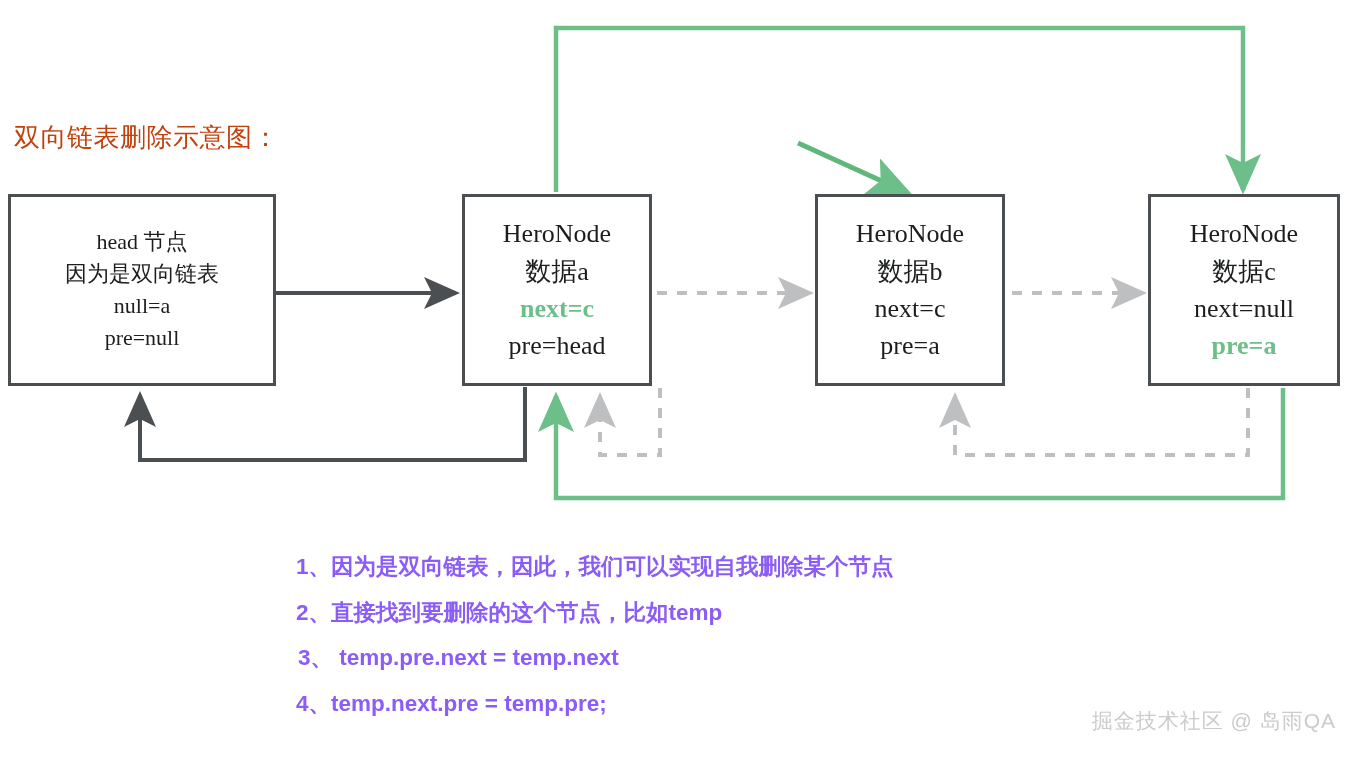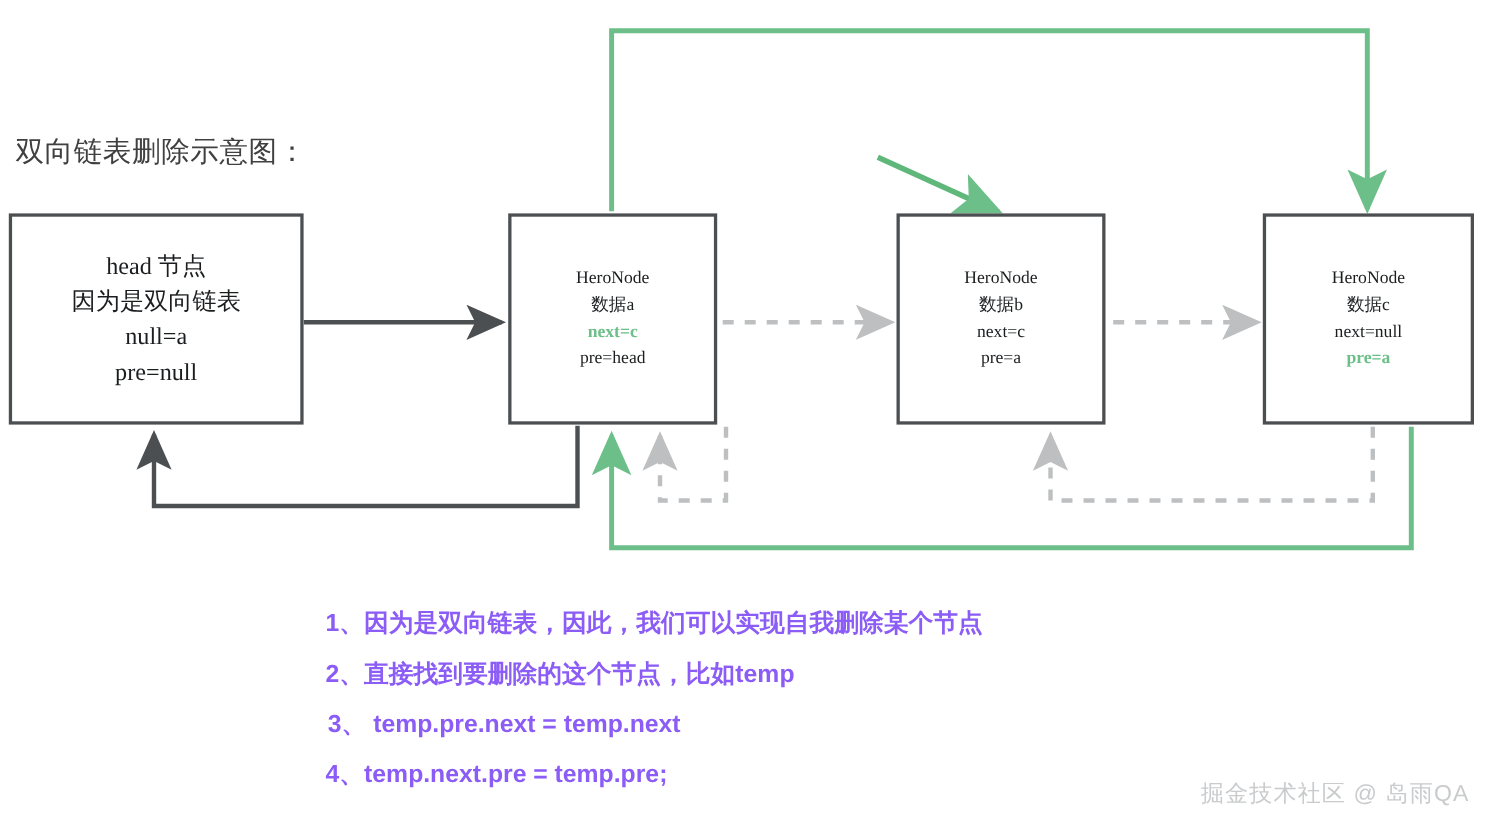--- a/index.html
+++ b/index.html
@@ -23,36 +23,36 @@
     left: 0; top: 0;
     width: 1350px;
     height: 761px;
     pointer-events: none;
   }
   .diagram-title {
     position: absolute;
     left: 14px;
     top: 120px;
     font-size: 26px;
-    color: #404040;
+    color: #c2410c;
     letter-spacing: 0.5px;
     white-space: nowrap;
   }
   .node {
     position: absolute;
     border: 3px solid #4c4f52;
     background: #ffffff;
     display: flex;
     flex-direction: column;
     justify-content: center;
     text-align: center;
     font-family: Liberation Serif, serif;
   }
   .node-line {
-    font-size: 16px;
+    font-size: 26px;
     color: #1b1d1f;
     line-height: 1.28;
     padding: 2px 0;
     white-space: nowrap;
   }
   .node-line.highlight {
     color: #6cbf88;
     font-weight: bold;
   }
   .node-head .node-line { font-size: 22px; }

